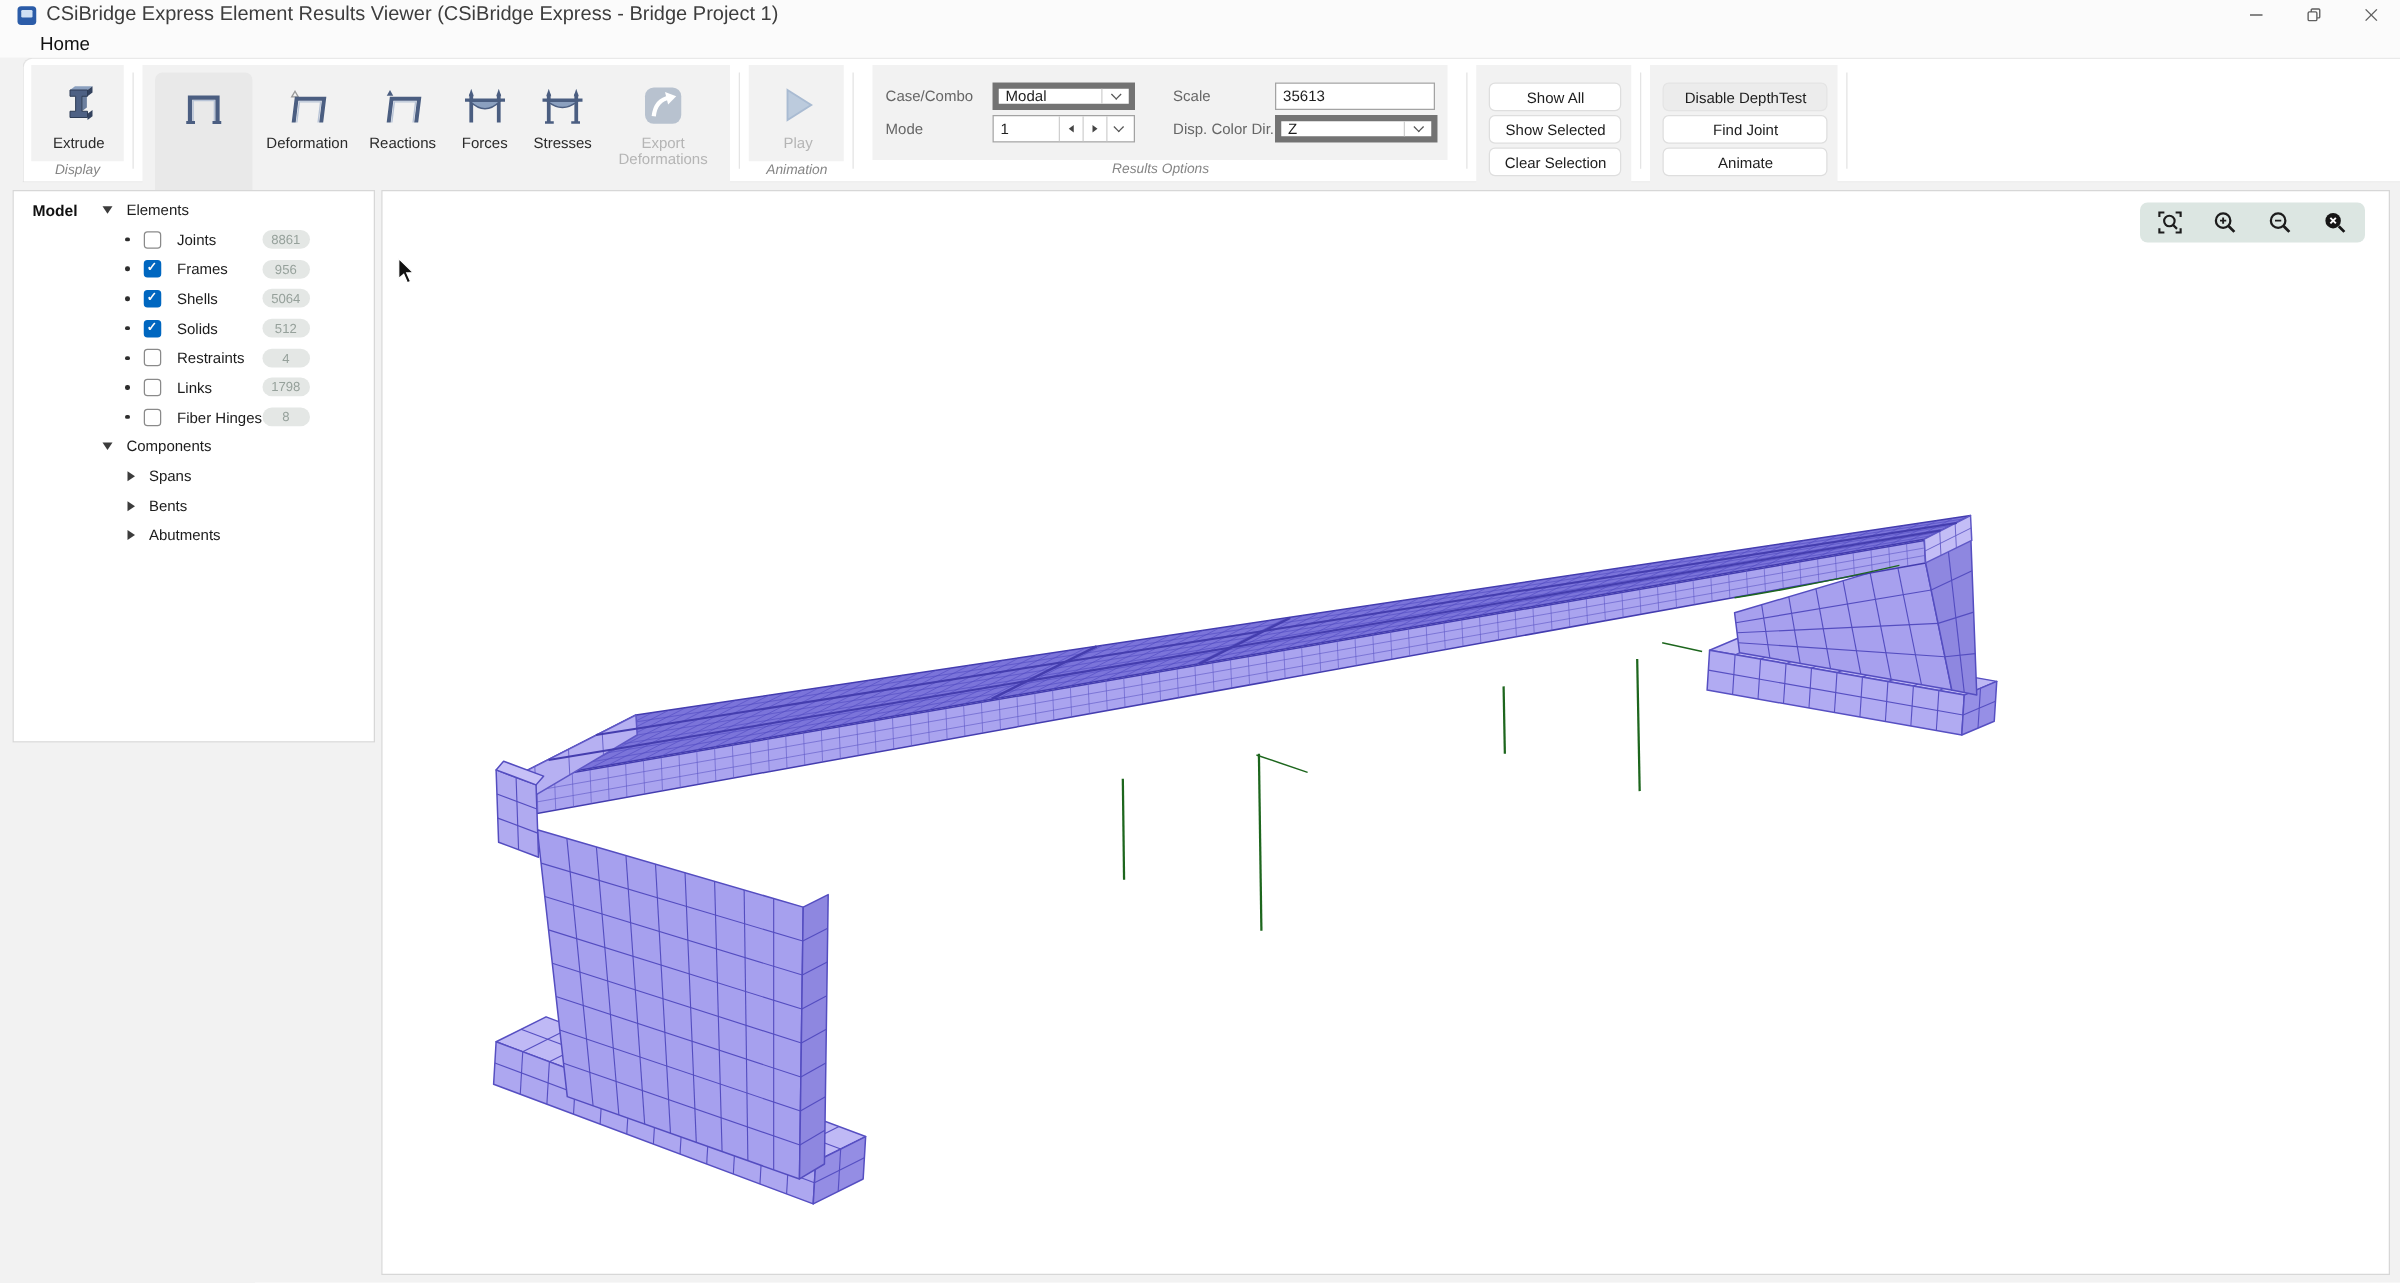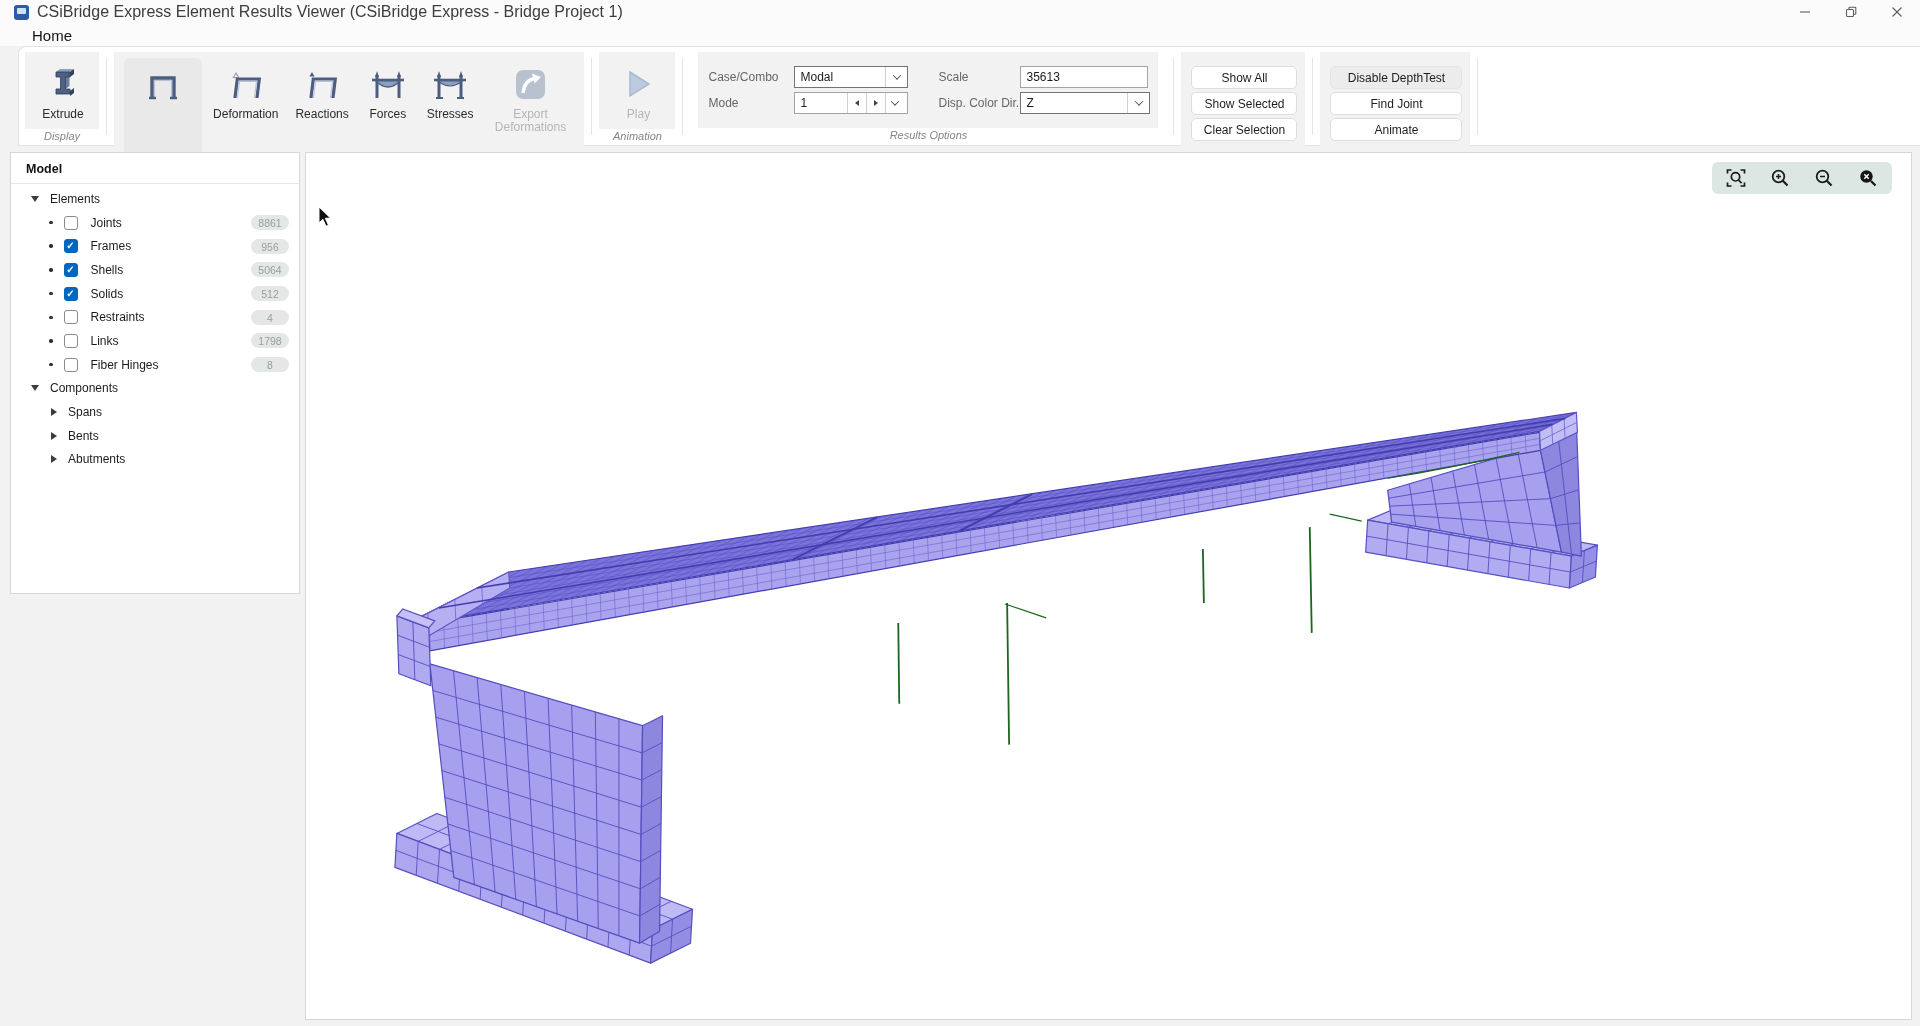--- a/index.html
+++ b/index.html
@@ -27,41 +27,41 @@
   .rdiv { width:1px; background:#e4e4e4; margin:8px 1px 10px; }
 
   .bigbtn { display:flex; flex-direction:column; align-items:center; padding:5px 6px 2px; border-radius:6px; font-size:12px; color:#2b2b2b; text-align:center; line-height:13px; cursor:default; }
   .bigbtn .bicon { width:44px; height:42px; display:flex; align-items:center; justify-content:center; margin-bottom:3px; }
   .bigbtn.selected { background:#e9e9e9;gap:44px; }
   .bigbtn.disabled { color:#b5b5b5; }
 
   
   .fields { display:grid; grid-template-columns:86px 114px 30px 82px 130px; grid-auto-rows:22px; row-gap:4px; align-items:center; margin-top:8px; font-size:12px; }
   .fieldlbl { color:#666; }
-  .combo { height:22px; border:1px solid #737373; background:#fff; display:flex; align-items:center; font-size:12px; color:#1c1c1c; }
+  .combo { height:22px; border:5px solid #737373; background:#fff; display:flex; align-items:center; font-size:12px; color:#1c1c1c; }
   .combo .val { flex:1; padding-left:5px; }
   .chevcell { width:22px; height:100%; border-left:1px solid #cfcfcf; display:flex; align-items:center; justify-content:center; }
   .chev { width:6px; height:6px; border-right:1.4px solid #555; border-bottom:1.4px solid #555; transform:rotate(45deg) translate(-1px,-1px); }
   .tbox { width:128px; height:22px; border:1px solid #a3a3a3; font:12px "Liberation Sans",sans-serif; padding:0 5px; color:#1c1c1c; background:#fff; }
   .spinner { display:flex; height:22px; border:1px solid #a3a3a3; width:114px; background:#fff; }
   .spinner .val { width:52px; padding-left:5px; display:flex; align-items:center; }
   .spin-cell { width:19px; border-left:1px solid #cfcfcf; display:flex; align-items:center; justify-content:center; }
   .tri-l { width:0; height:0; border-top:3.5px solid transparent; border-bottom:3.5px solid transparent; border-right:4.5px solid #444; }
   .tri-r { width:0; height:0; border-top:3.5px solid transparent; border-bottom:3.5px solid transparent; border-left:4.5px solid #444; }
 
   .btncol { display:flex; flex-direction:column; margin-top:8px; }
   .selbtn { width:106px; height:23px; border:1px solid #dedede; border-radius:5px; background:#fff; font-size:12px; color:#1d1d1d; display:flex; align-items:center; justify-content:center; margin-bottom:3px; cursor:default; }
   .optbtn { width:132px; }
   .toggled { background:#ececec; border-color:#e4e4e4; }
 
   
   .content { display:flex; height:880px; padding:6px 8px 6px 10px; gap:5px; background:#f2f2f2; }
   .sidecol { width:290px; display:flex; flex-direction:column; gap:4px; }
   .panel { background:#fff; border:1px solid #d7d7d7; }
-  .model-panel { height:442px; display:flex; flex-direction:column; }
+  .model-panel { height:442px; display:flex; }
   .props-panel { flex:1; }
   .panel-head { font-size:12.5px; font-weight:bold; color:#111; padding:9px 0 7px 15px; }
   .panel-sep { height:1px; background:#e7e7e7; }
 
   .tree { padding-top:3px; }
   .trow { display:flex; align-items:center; height:23.7px; font-size:12px; color:#1c1c1c; }
   .tri-down { width:0; height:0; border-left:4.5px solid transparent; border-right:4.5px solid transparent; border-top:6px solid #3c3c3c; }
   .tri-right2 { width:0; height:0; border-top:4.5px solid transparent; border-bottom:4.5px solid transparent; border-left:6px solid #3c3c3c; }
   .bullet { width:3.5px; height:3.5px; border-radius:50%; background:#2d2d2d; }
   .cb { width:14px; height:14px; border:1px solid #8a8a8a; border-radius:3px; background:#fff; display:flex; align-items:center; justify-content:center; }

